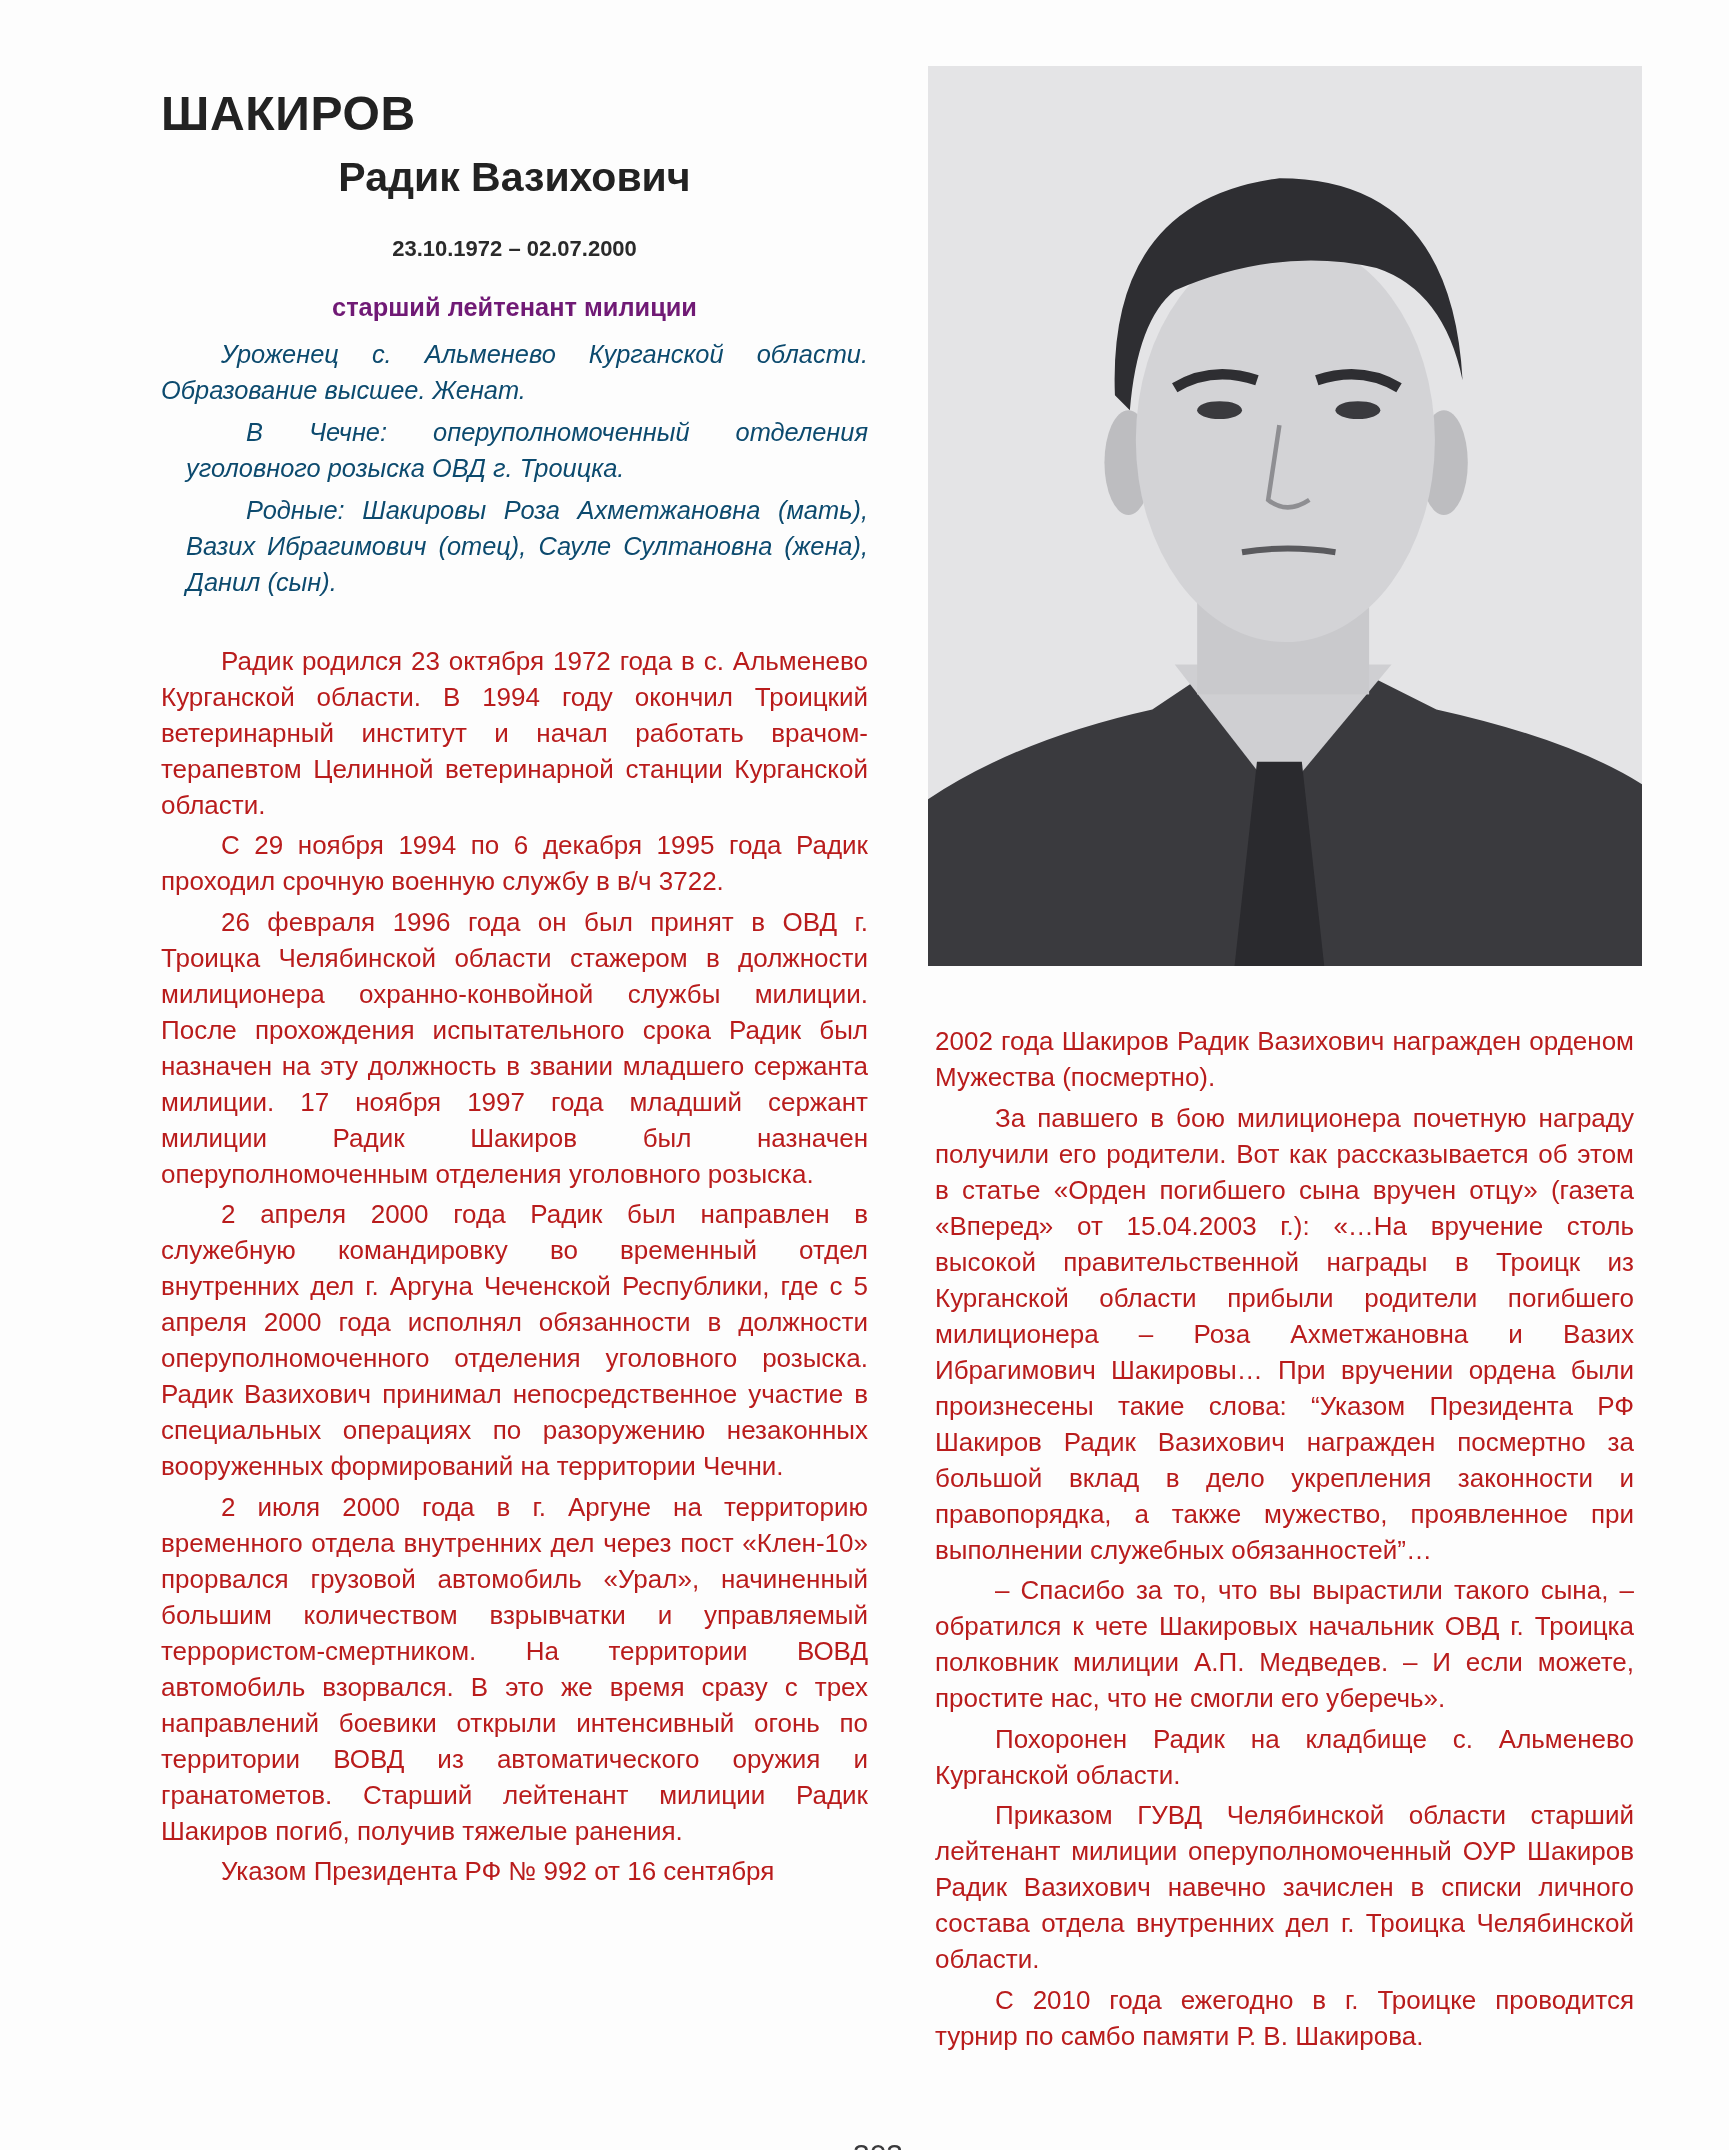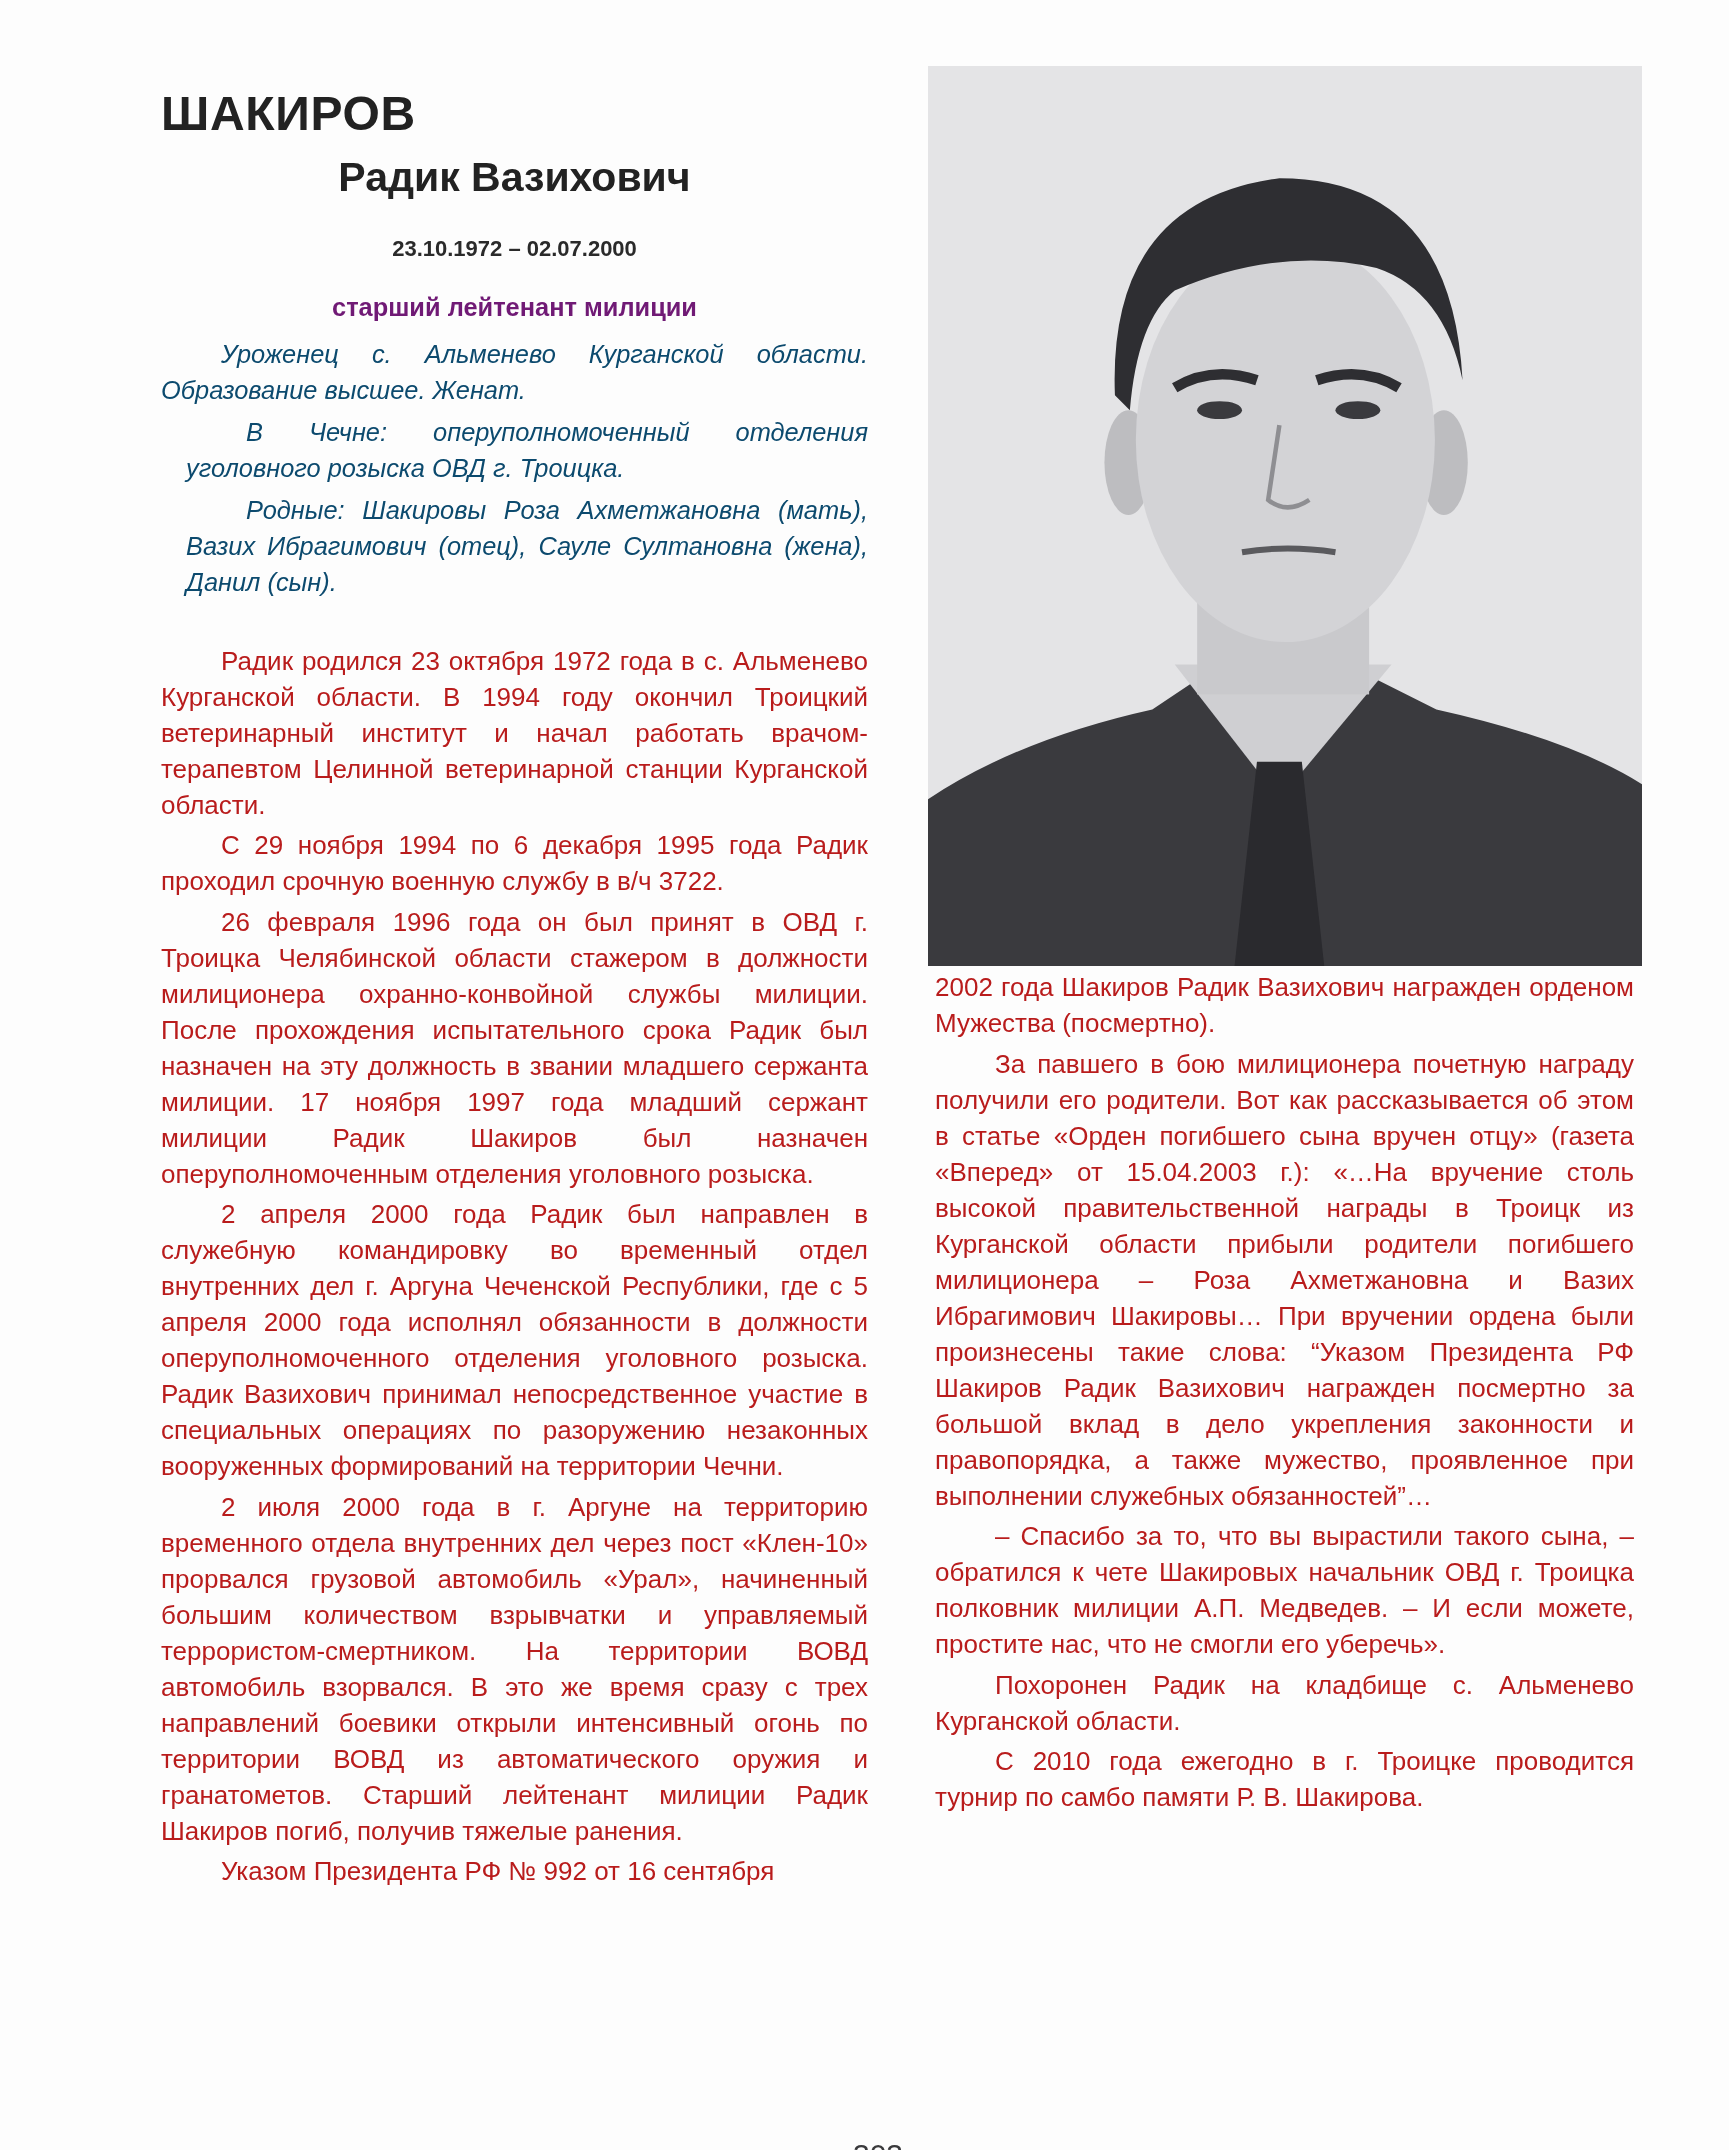--- a/index.html
+++ b/index.html
@@ -11,21 +11,21 @@
     font-family: "Liberation Sans", "DejaVu Sans", sans-serif;
     color: #3a3a3c;
   }
   .col-left {
     position: absolute;
     left: 161px; top: 75px;
     width: 707px;
   }
   .col-right {
     position: absolute;
-    left: 935px; top: 969px;
+    left: 935px; top: 1023px;
     width: 699px;
   }
   .title-surname {
     font-weight: bold;
     font-size: 48px;
     line-height: 60px;
     color: #222;
     letter-spacing: 0.7px;
     margin-top: 9px;
   }
@@ -146,18 +146,19 @@
     <path d="M420 650 Q480 640 545 650" stroke="#5a5a5e" stroke-width="8" fill="none"></path>
   </svg>
 </div>
 
 <div class="col-right">
   <div class="body right-body">
     <p class="cont">2002 года Шакиров Радик Вазихович награжден орденом Мужества (посмертно).</p>
     <p>За павшего в бою милиционера почетную награду получили его родители. Вот как рассказывается об этом в статье «Орден погибшего сына вручен отцу» (газета «Вперед» от 15.04.2003 г.): «…На вручение столь высокой правительственной награды в Троицк из Курганской области прибыли родители погибшего милиционера – Роза Ахметжановна и Вазих Ибрагимович Шакировы… При вручении ордена были произнесены такие слова: “Указом Президента РФ Шакиров Радик Вазихович награжден посмертно за большой вклад в дело укрепления законности и правопорядка, а также мужество, проявленное при выполнении служебных обязанностей”…</p>
     <p>– Спасибо за то, что вы вырастили такого сына, – обратился к чете Шакировых начальник ОВД г. Троицка полковник милиции А.П. Медведев. – И если можете, простите нас, что не смогли его уберечь».</p>
     <p>Похоронен Радик на кладбище с. Альменево Курганской области.</p>
+    <p>Приказом ГУВД Челябинской области старший лейтенант милиции оперуполномоченный ОУР Шакиров Радик Вазихович навечно зачислен в списки личного состава отдела внутренних дел г. Троицка Челябинской области.</p>
     <p>С 2010 года ежегодно в г. Троицке проводится турнир по самбо памяти Р. В. Шакирова.</p>
   </div>
 </div>
 
 <div class="page-number">303</div>
 
 
 </body></html>

